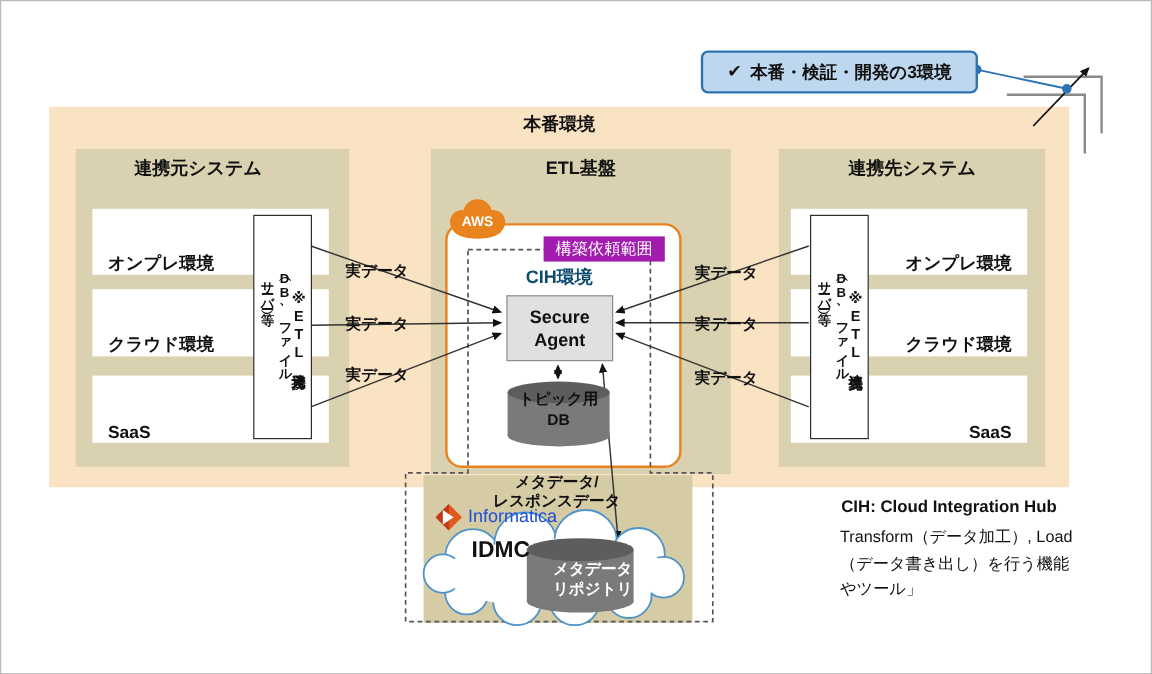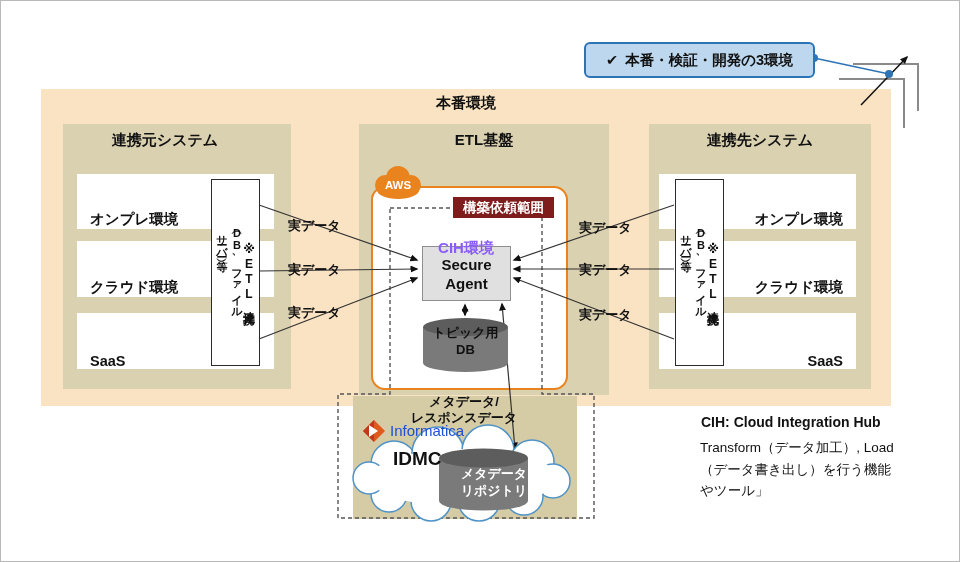--- a/index.html
+++ b/index.html
@@ -14,21 +14,21 @@
   
   .peach{background:#FAE3C3;}
   .khaki{background:#DAD1B0;}
   .tan{background:#D5CBA4;}
   .whitebox{background:#fff;}
   .vbox{background:#fff;border:1.5px solid #2b2b2b;}
   .vtext{writing-mode:vertical-rl;text-orientation:upright;font-weight:bold;letter-spacing:1px;}
   .etlbox{background:#fff;border:2.5px solid #E8831E;border-radius:14px;}
   .sabox{background:#E0E0E0;border:1.5px solid #8f8f8f;display:flex;flex-direction:column;
          align-items:center;justify-content:center;font-weight:bold;font-size:15px;line-height:19px;}
-  .scopelabel{background:#7f1d1d;color:#fff;font-weight:bold;font-size:13.5px;
+  .scopelabel{background:#a21caf;color:#fff;font-weight:normal;font-size:13.5px;
               display:flex;align-items:center;justify-content:center;}
   .syslabel{display:flex;align-items:flex-end;font-weight:bold;font-size:14.5px;}
   .syslabel.right{justify-content:flex-end;}
   .callout{background:#BDD7EE;border:2px solid #2E74B5;border-radius:6px;
            display:flex;align-items:center;justify-content:center;gap:7px;
            font-weight:bold;font-size:14.5px;}
   .smalltext{font-size:13px;font-weight:bold;line-height:16px;}
   .note{font-size:13.5px;line-height:21.5px;}
   svg{position:absolute;left:0;top:0;pointer-events:none;}
 </style>
@@ -157,21 +157,21 @@
   </svg>
 
   <div class="abs bold center" style="left:40px;top:93px;width:850px;font-size:15px;">本番環境</div>
   <div class="abs bold center" style="left:62px;top:130px;width:204px;font-size:15px;">連携元システム</div>
   <div class="abs bold center" style="left:358px;top:130px;width:250px;font-size:15px;">ETL基盤</div>
   <div class="abs bold center" style="left:648px;top:130px;width:222px;font-size:15px;">連携先システム</div>
 
   <div class="abs bold center" style="left:375px;top:178px;width:44px;font-size:11.5px;color:#fff;">AWS</div>
 
   <div class="abs scopelabel" style="left:452px;top:196px;width:101px;height:21px;">構築依頼範囲</div>
-  <div class="abs bold center" style="left:410px;top:221px;width:110px;font-size:15px;color:#8b5cf6;margin-top:17px;">CIH環境</div>
+  <div class="abs bold center" style="left:410px;top:221px;width:110px;font-size:15px;color:#0c4a6e;">CIH環境</div>
 
   <div class="abs center" style="left:422px;top:324px;width:85px;font-size:13px;font-weight:bold;line-height:16.5px;color:#111;">
     <div>トピック用</div>
     <div>DB</div>
   </div>
 
   <div class="abs smalltext" style="left:287px;top:217px;">実データ</div>
   <div class="abs smalltext" style="left:287px;top:261px;">実データ</div>
   <div class="abs smalltext" style="left:287px;top:304px;">実データ</div>
   <div class="abs smalltext" style="left:578px;top:219px;">実データ</div>

